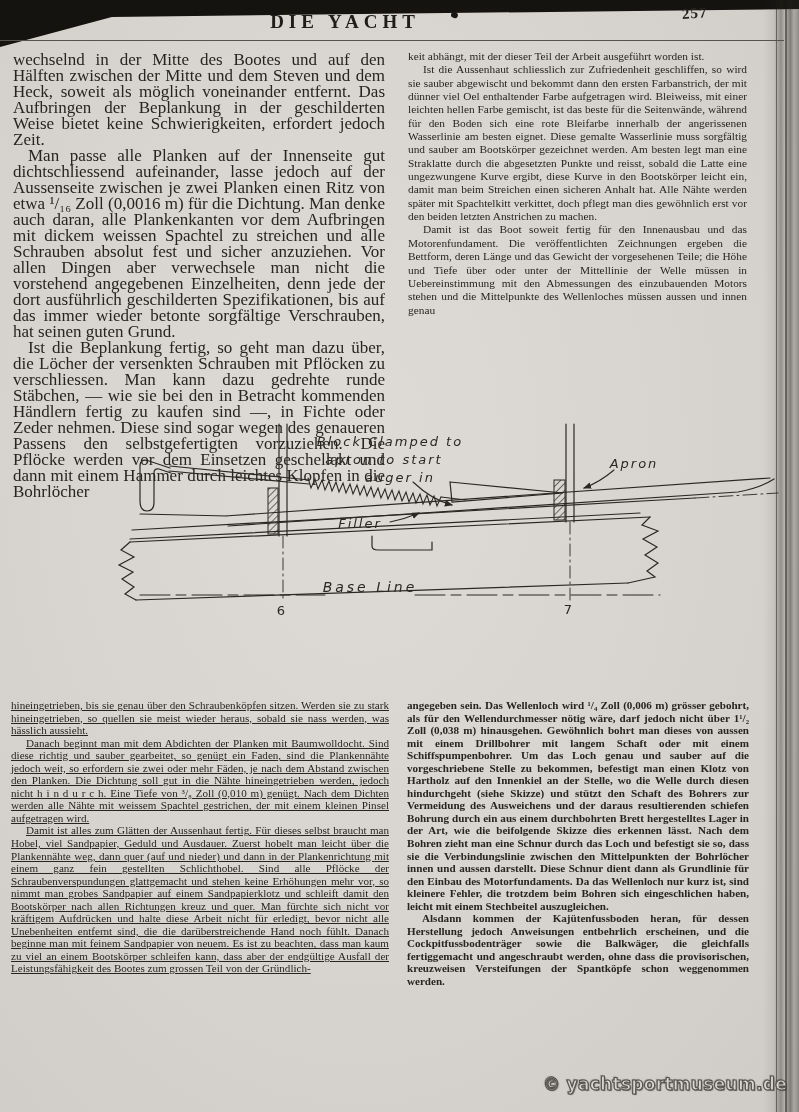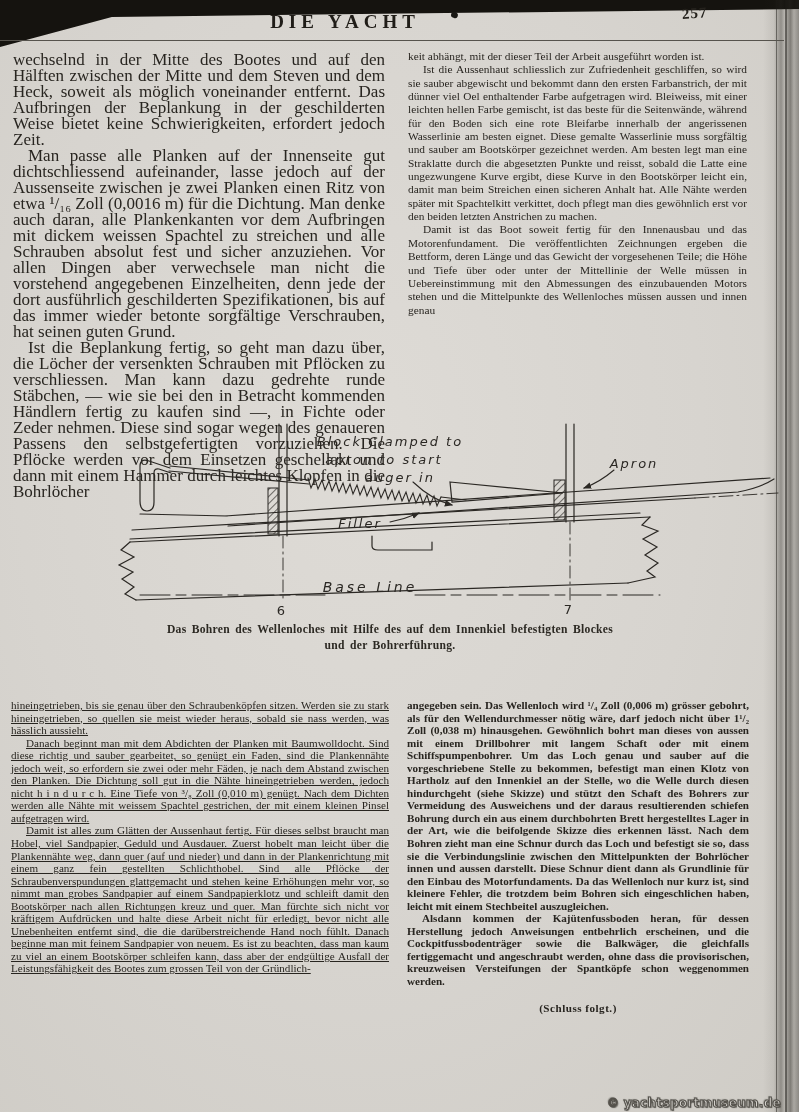--- a/index.html
+++ b/index.html
@@ -52,26 +52,25 @@
   .hand.big { font-size:14px; letter-spacing:3px; }
   .hand.num { font-style:normal; font-size:13px; letter-spacing:0; }
 
   .caption {
     position:absolute; top:622px; left:70px; width:640px; text-align:center;
     font-weight:bold; font-size:11.6px; line-height:15.5px; letter-spacing:0.3px;
     word-spacing:2px; color:#2c2923;
   }
 
   .watermark {
-    position:absolute; top:1074px; right:18px;
-    font-family:"DejaVu Sans", sans-serif; font-weight:bold; font-size:12px;
+    position:absolute; top:1074px; right:12px;
+    font-family:"DejaVu Sans", sans-serif; font-weight:bold; font-size:17px;
     letter-spacing:0.3px; color:#d8d5d0;
     -webkit-text-stroke:1.1px #55524c;
     text-shadow:1px 1px 1px rgba(38,36,32,0.6), -1px -1px 1px rgba(38,36,32,0.35);
-    margin-top:22px;
   }
 </style>
 </head>
 <body>
 
 <div class="page">
 
   <div class="topbar"></div>
   <div class="edge"></div>
   <div class="edge-line a"></div>
@@ -159,32 +158,27 @@
       <text class="hand" x="384" y="46" text-anchor="middle">apron to start</text>
       <text class="hand" x="400" y="64" text-anchor="middle">auger in</text>
       <text class="hand" x="634" y="50" text-anchor="middle">Apron</text>
       <text class="hand" x="360" y="110" text-anchor="middle">Filler</text>
       <text class="hand big" x="370" y="174" text-anchor="middle">Base Line</text>
       <text class="hand num" x="281" y="197" text-anchor="middle">6</text>
       <text class="hand num" x="568" y="196" text-anchor="middle">7</text>
     </svg>
   </div>
 
-  <div class="caption">
-    <div>Das Bohren des Wellenloches mit Hilfe des auf dem Innenkiel befestigten Blockes</div>
-    <div>und der Bohrerführung.</div>
-  </div>
 
   <div class="col col-bl">
     <p>hineingetrieben, bis sie genau über den Schraubenköpfen sitzen. Werden sie zu stark hineingetrieben, so quellen sie meist wieder heraus, sobald sie nass werden, was hässlich aussieht.</p>
     <p>Danach beginnt man mit dem Abdichten der Planken mit Baumwolldocht. Sind diese richtig und sauber gearbeitet, so genügt ein Faden, sind die Plankennähte jedoch weit, so erfordern sie zwei oder mehr Fäden, je nach dem Abstand zwischen den Planken. Die Dichtung soll gut in die Nähte hineingetrieben werden, jedoch nicht h i n d u r c h. Eine Tiefe von ³/₈ Zoll (0,010 m) genügt. Nach dem Dichten werden alle Nähte mit weissem Spachtel gestrichen, der mit einem kleinen Pinsel aufgetragen wird.</p>
     <p>Damit ist alles zum Glätten der Aussenhaut fertig. Für dieses selbst braucht man Hobel, viel Sandpapier, Geduld und Ausdauer. Zuerst hobelt man leicht über die Plankennähte weg, dann quer (auf und nieder) und dann in der Plankenrichtung mit einem ganz fein gestellten Schlichthobel. Sind alle Pflöcke der Schraubenverspundungen glattgemacht und stehen keine Erhöhungen mehr vor, so nimmt man grobes Sandpapier auf einem Sandpapierklotz und schleift damit den Bootskörper nach allen Richtungen kreuz und quer. Man fürchte sich nicht vor kräftigem Aufdrücken und halte diese Arbeit nicht für erledigt, bevor nicht alle Unebenheiten entfernt sind, die die darüberstreichende Hand noch fühlt. Danach beginne man mit feinem Sandpapier von neuem. Es ist zu beachten, dass man kaum zu viel an einem Bootskörper schleifen kann, dass aber der endgültige Ausfall der Leistungsfähigkeit des Bootes zum grossen Teil von der Gründlich-</p>
   </div>
 
   <div class="col col-br">
     <p>angegeben sein. Das Wellenloch wird ¹/₄ Zoll (0,006 m) grösser gebohrt, als für den Wellendurchmesser nötig wäre, darf jedoch nicht über 1¹/₂ Zoll (0,038 m) hinausgehen. Gewöhnlich bohrt man dieses von aussen mit einem Drillbohrer mit langem Schaft oder mit einem Schiffspumpenbohrer. Um das Loch genau und sauber auf die vorgeschriebene Stelle zu bekommen, befestigt man einen Klotz von Hartholz auf den Innenkiel an der Stelle, wo die Welle durch diesen hindurchgeht (siehe Skizze) und stützt den Schaft des Bohrers zur Vermeidung des Ausweichens und der daraus resultierenden schiefen Bohrung durch ein aus einem durchbohrten Brett hergestelltes Lager in der Art, wie die beifolgende Skizze dies erkennen lässt. Nach dem Bohren zieht man eine Schnur durch das Loch und befestigt sie so, dass sie die Verbindungslinie zwischen den Mittelpunkten der Bohrlöcher innen und aussen darstellt. Diese Schnur dient dann als Grundlinie für den Einbau des Motorfundaments. Da das Wellenloch nur kurz ist, sind kleinere Fehler, die trotzdem beim Bohren sich eingeschlichen haben, leicht mit einem Stechbeitel auszugleichen.</p>
     <p>Alsdann kommen der Kajütenfussboden heran, für dessen Herstellung jedoch Anweisungen entbehrlich erscheinen, und die Cockpitfussbodenträger sowie die Balkwäger, die gleichfalls fertiggemacht und angeschraubt werden, ohne dass die provisorischen, kreuzweisen Versteifungen der Spantköpfe schon weggenommen werden.</p>
-    <p class="closing">(Schluss folgt.)</p>
   </div>
 
   <div class="watermark">© yachtsportmuseum.de</div>
 
 </div>
 
 </body></html>

